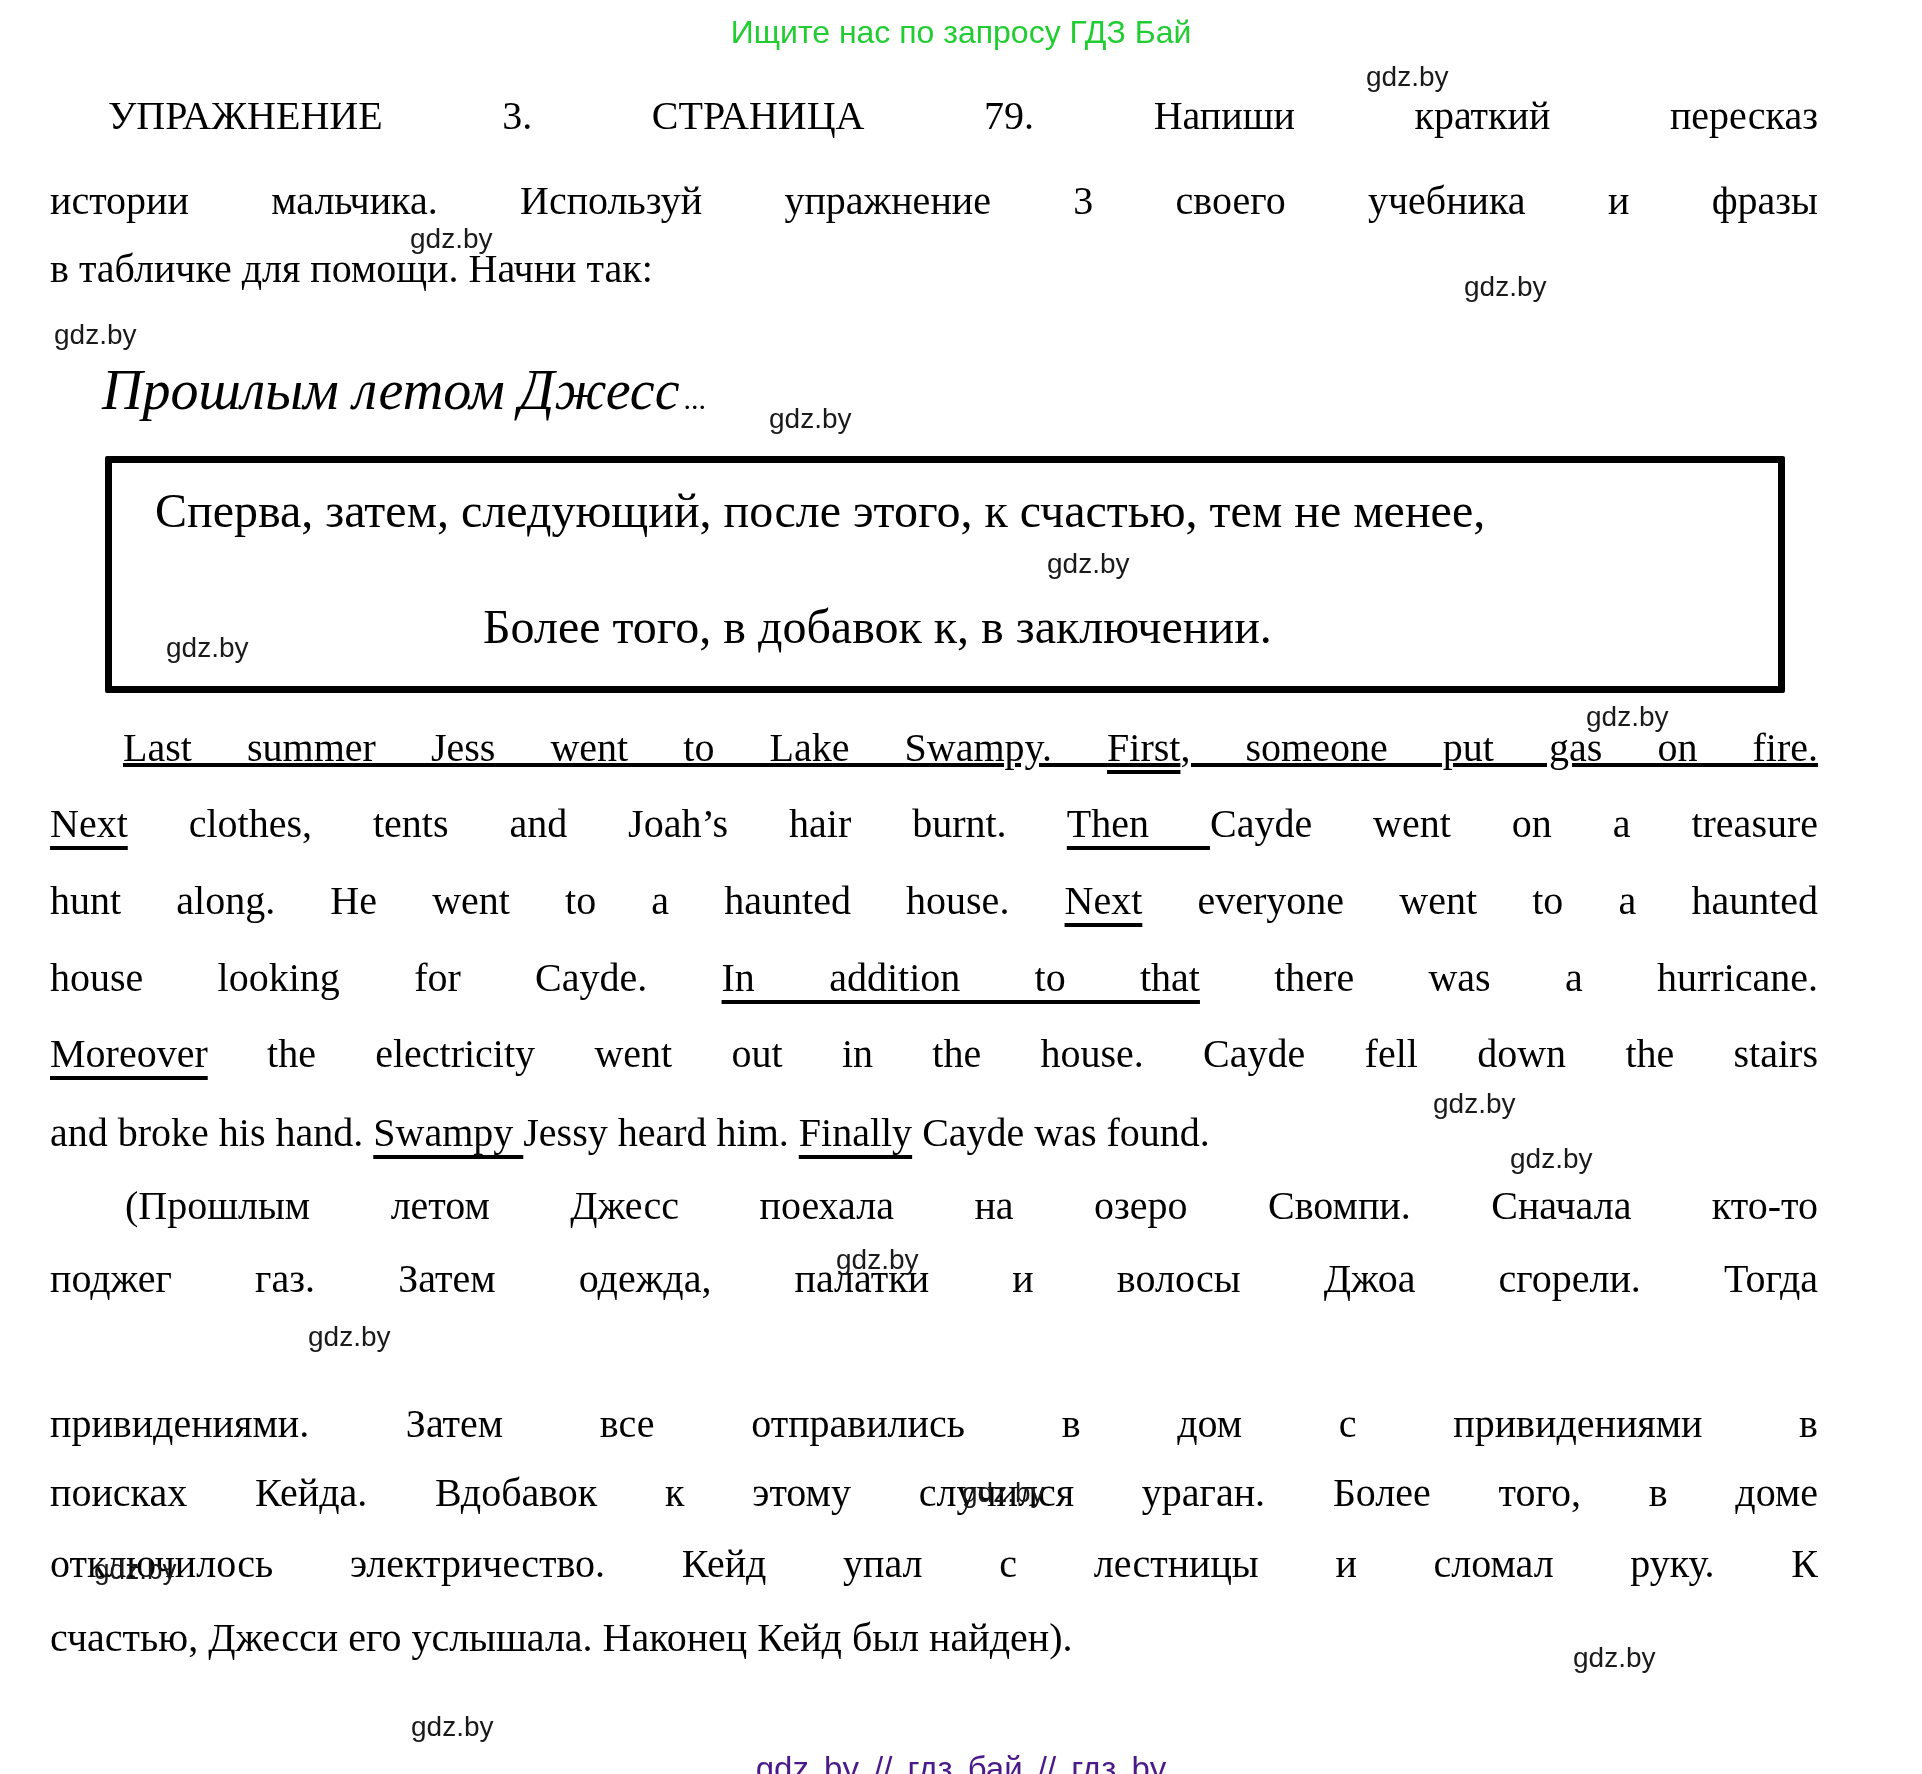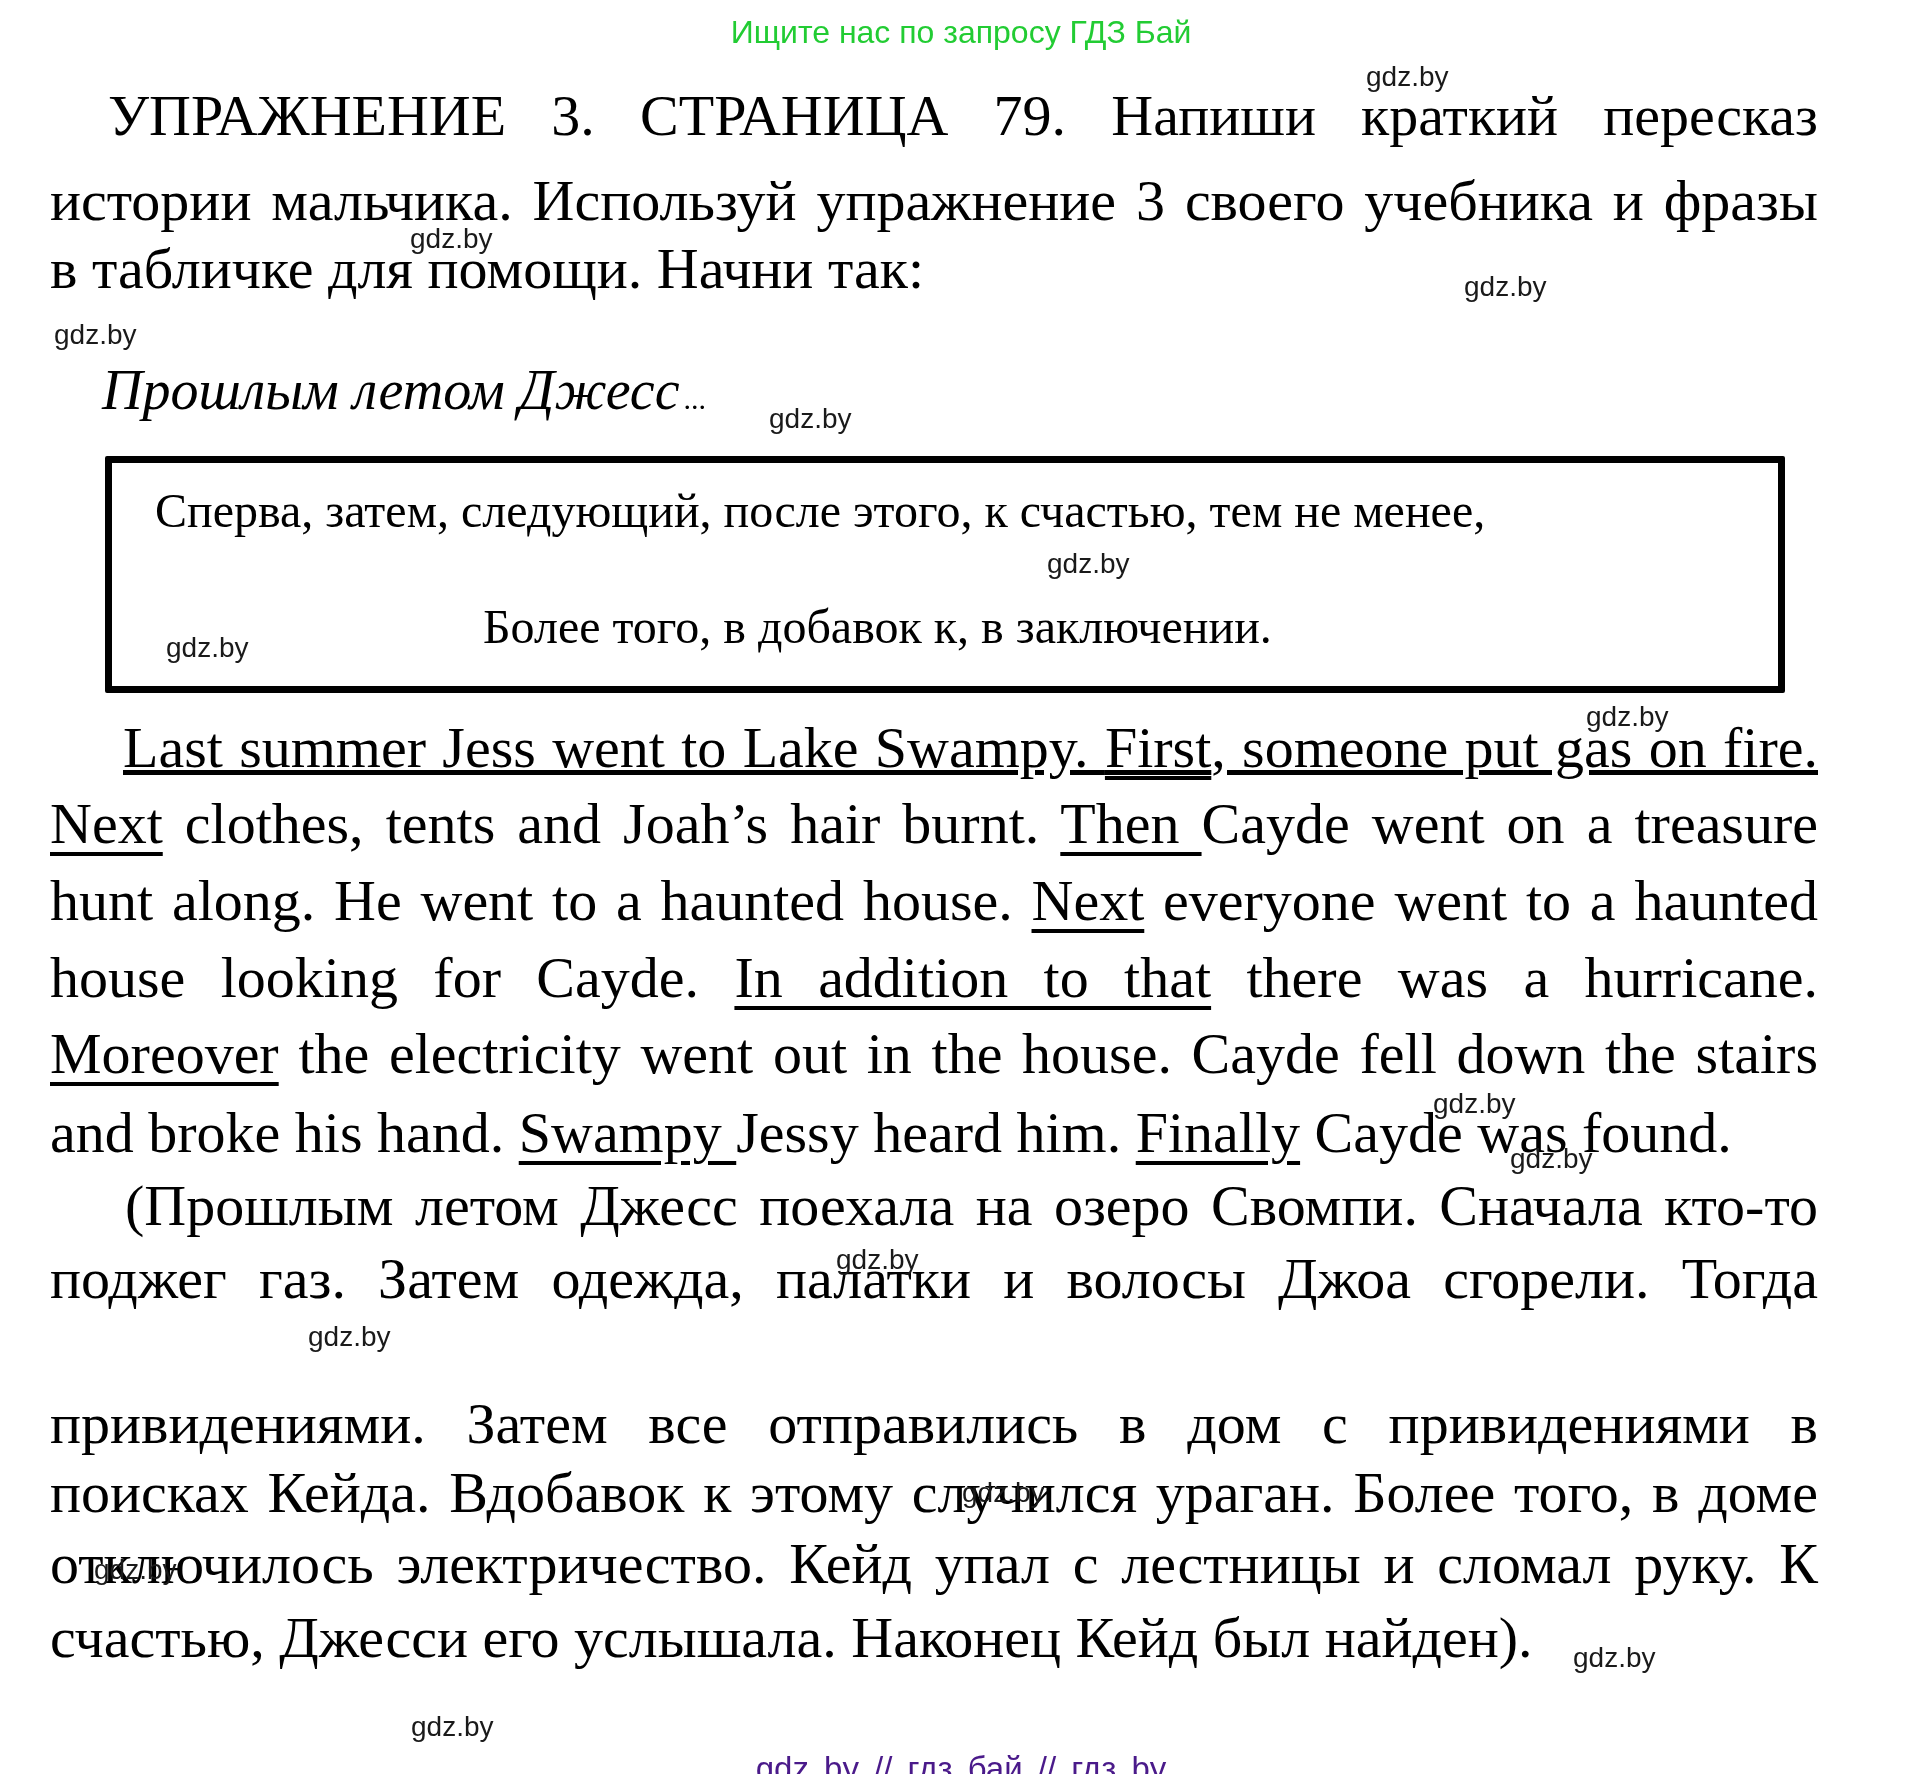--- a/index.html
+++ b/index.html
@@ -9,21 +9,21 @@
     position:absolute; left:0; width:1922px; top:-2px; text-align:center;
     font-family:"Liberation Sans", sans-serif; font-size:32px; line-height:36px;
   }
   .footer-banner {
     position:absolute; left:0; width:1922px; top:1734px; text-align:center;
     font-family:Liberation Sans, sans-serif; font-size:33px; line-height:38px;
     word-spacing:6px;
   }
   .line {
     position:absolute; left:50px; width:1768px; height:64px;
-    font-family:"Liberation Serif", serif; font-size:58px; line-height:64px;
+    font-family:"Liberation Serif", serif; font-size:40px; line-height:64px;
     color:#000; white-space:nowrap;
   }
   .just { white-space:normal; text-align:justify; text-align-last:justify; }
   .u { text-decoration:underline; text-decoration-thickness:4px; text-underline-offset:9px; }
   .italic-prompt {
     position:absolute; left:102px; top:342px; height:64px;
     font-family:"Liberation Serif", serif; font-style:italic; font-size:56px; line-height:64px; white-space:nowrap;
   }
   .italic-prompt .ellipsis { font-size:30px; font-style:normal; margin-left:4px; }
   .phrase-box {

